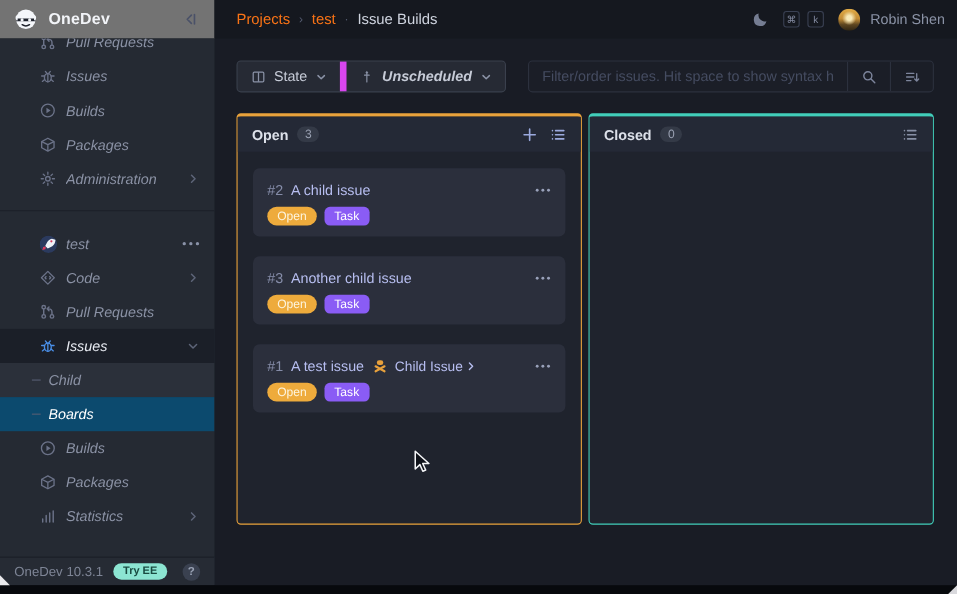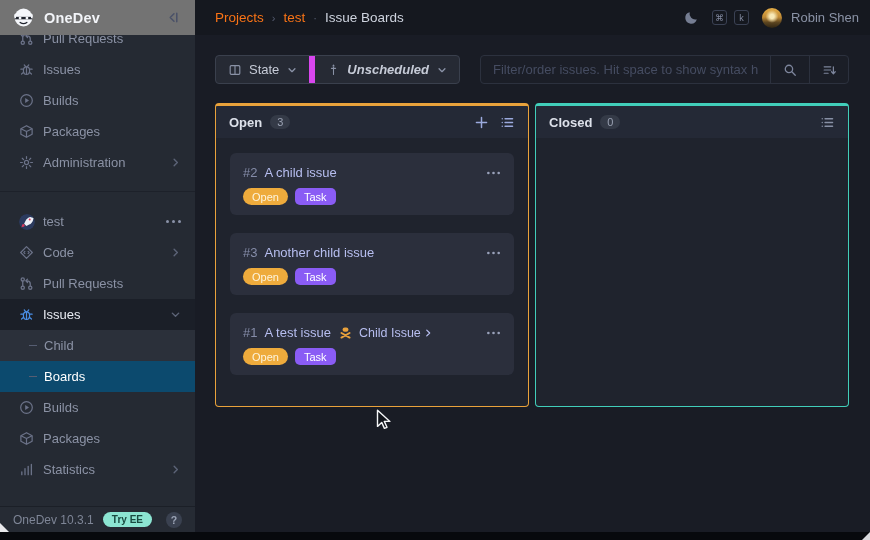--- a/index.html
+++ b/index.html
@@ -29,21 +29,21 @@
             font-size:9px; display:flex; align-items:center; justify-content:center; padding:0 2px; }
   .avatar { width:20px; height:20px; border-radius:50%; margin-left:6px; flex:none;
     background:
       radial-gradient(circle at 50% 42%, rgba(250,238,190,.95) 0 14%, rgba(250,238,190,0) 42%),
       linear-gradient(180deg,#e2ac47 0%, #c28c36 45%, #5c4520 72%, #2f2513 100%); }
   .user-name { color:#8a92a5; font-size:13px; margin-left:2px; }
 
   
   .sidebar { position:absolute; top:35px; left:0; width:195px; bottom:0; background:#252a33; overflow:hidden; }
   .sb-scroll { margin-top:-12px; }
-  .sb-item { height:31px; display:flex; align-items:center; padding:0 14px 0 19px; color:#8b92a5; font-size:13px; cursor:pointer; }
+  .sb-item { height:31px; display:flex; align-items:center; padding:0 14px 0 36px; color:#8b92a5; font-size:13px; cursor:pointer;font-style:italic; }
   .sb-icon { width:15px; margin-right:9px; color:#6b7288; display:flex; flex:none; }
   .sb-label { flex:1; white-space:nowrap; overflow:hidden; }
   .sb-chev { color:#5d6478; display:flex; }
   .sb-item.child { padding-left:29px; }
   .dash { width:8px; height:1px; background:#565d72; margin-right:7px; flex:none; }
   .sb-item.section-active { background:#1b1f28; color:#e9ecf3; }
   .sb-item.section-active .sb-icon { color:#4a8fe8; }
   .sb-item.row-lit { background:#2b303a; }
   .sb-item.current { background:#0c4a6e; color:#ffffff; }
   .sb-divider { border-top:1px solid #1d212a; margin:13px 0 14px 0; }
@@ -66,21 +66,21 @@
   .seg + .seg { border-left:6px solid #d946ef;font-weight:bold; }
   .seg .s-icon { color:#8a92a6; display:flex; }
   .seg .chev { color:#8a92a6; display:flex; margin-left:1px; }
   .seg.italic span.seg-label { font-style:italic; }
   .filter-group { flex:1; display:flex; border:1px solid #2c313e; border-radius:4px; background:#1b1e27; overflow:hidden; }
   .filter-input { flex:1; background:transparent; border:0; outline:0; padding:0 12px; color:#c5cad6; font-size:13px; font-family:"Liberation Sans",sans-serif; }
   .filter-input::placeholder { color:#454c61; }
   .icon-cell { width:39px; border-left:1px solid #2c313e; display:flex; align-items:center; justify-content:center; color:#7d859c; cursor:pointer; }
 
   
-  .board { margin:19px 21px 0 20px; display:flex; gap:6px; height:304px; }
+  .board { margin:19px 21px 0 20px; display:flex; gap:6px; height:374px; }
   .column { flex:1; border-radius:4px; background:#1f232d; display:flex; flex-direction:column; overflow:hidden; }
   .column.open { border:1px solid #e9a23b; border-top:3px solid #e9a23b; }
   .column.closed { border:1px solid #41ceba; border-top:3px solid #41ceba; }
   .col-header { height:32px; flex:none; display:flex; align-items:center; padding:0 13px; background:#242936; }
   .col-title { color:#dde1ea; font-size:13px; font-weight:bold; }
   .col-count { margin-left:8px; background:#343a47; color:#9aa1b2; font-size:11px; padding:1px 7px; border-radius:8px; }
   .col-actions { margin-left:auto; display:flex; align-items:center; gap:11px; }
   .col-actions .ic { display:flex; cursor:pointer; }
   .column.open .ic { color:#9baade; }
   .column.closed .ic { color:#8790a5; }
@@ -127,21 +127,21 @@
         <svg viewBox="0 0 16 16" width="15" height="15" fill="none" stroke="currentColor" stroke-width="1.6" stroke-linecap="round" stroke-linejoin="round">
           <path d="M8.5 4 4.5 8l4 4 M11.5 3.5v9"></path>
         </svg>
       </span>
     </div>
     <div class="tb-right">
       <span class="crumb-link">Projects</span>
       <span class="crumb-sep">›</span>
       <span class="crumb-link">test</span>
       <span class="crumb-sep">·</span>
-      <span class="crumb-page">Issue Boards</span>
+      <span class="crumb-page">Issue Builds</span>
       <div class="tb-tools">
         <span class="moon">
           <svg viewBox="0 0 16 16" width="15" height="15" fill="currentColor">
             <path d="M13.6 9.9A6.1 6.1 0 0 1 6.1 2.4 6.2 6.2 0 1 0 13.6 9.9z"></path>
           </svg>
         </span>
         <span class="keycap">⌘</span>
         <span class="keycap">k</span>
         <span class="avatar"></span>
         <span class="user-name">Robin Shen</span>

